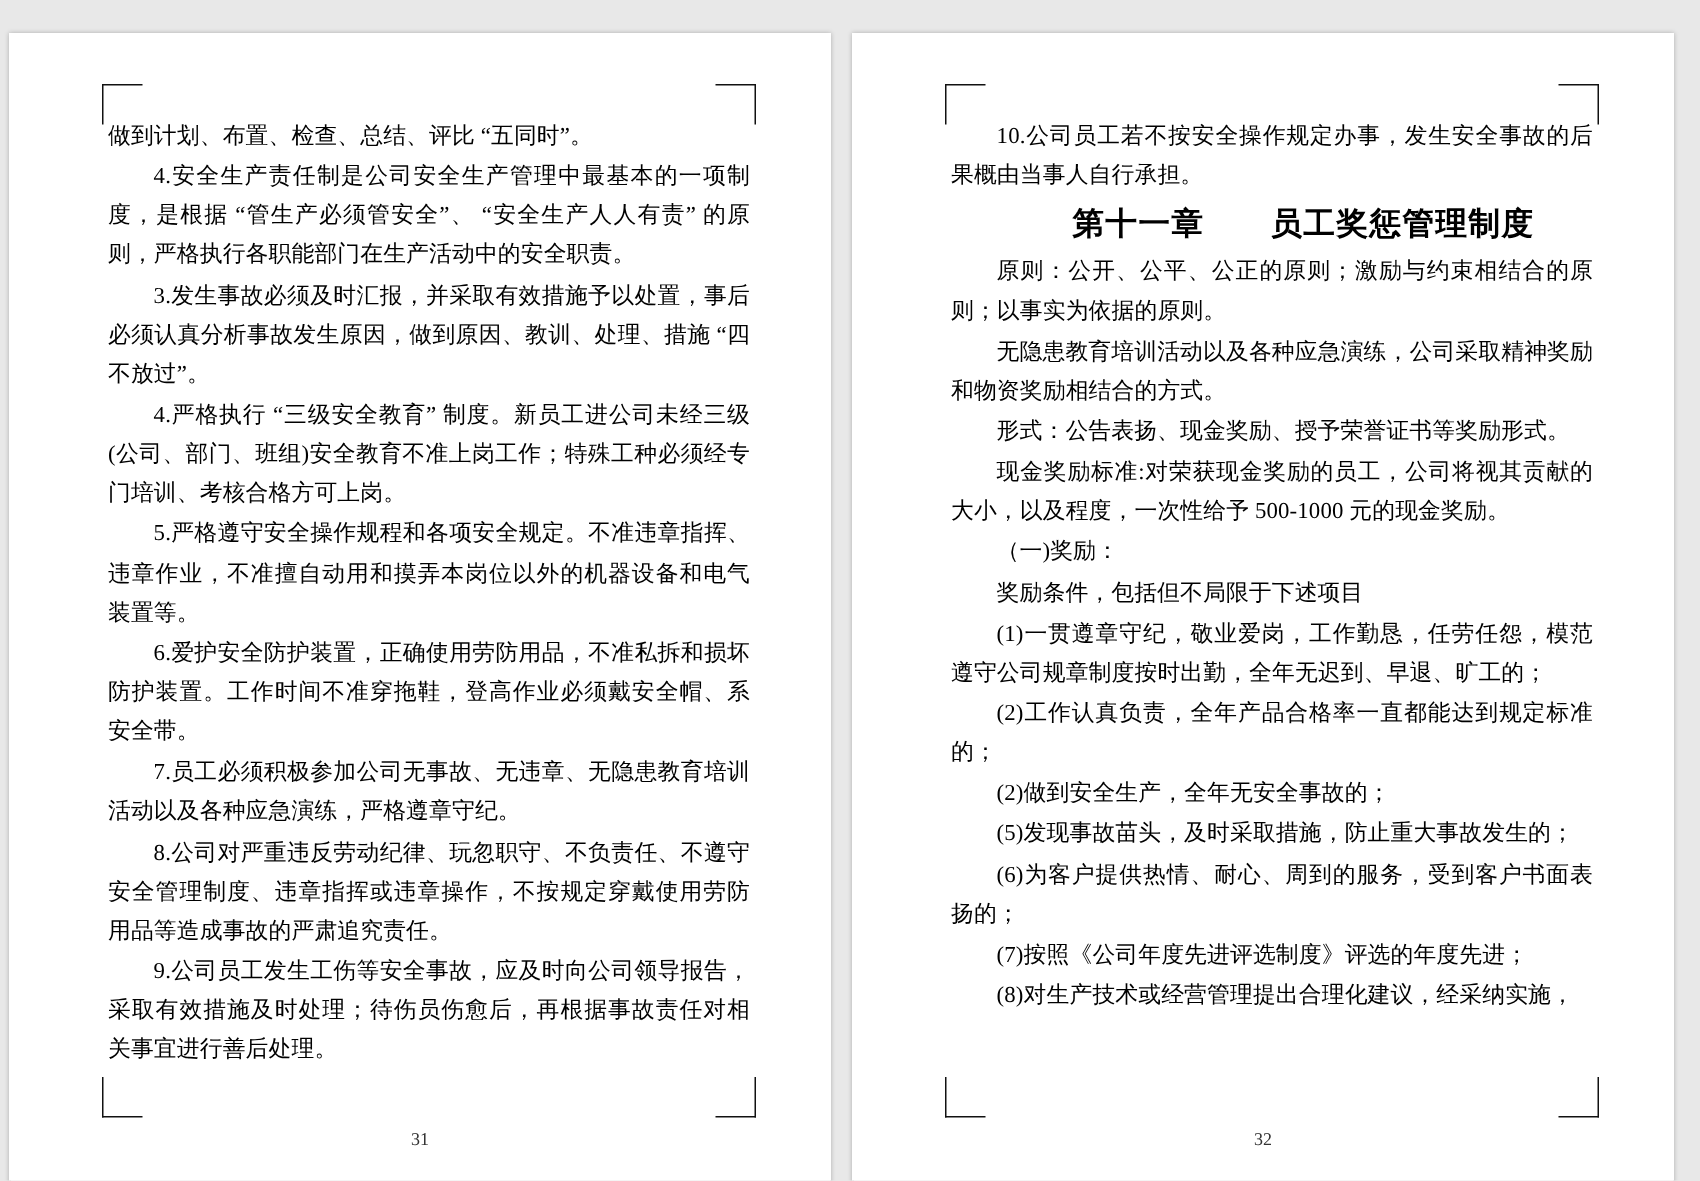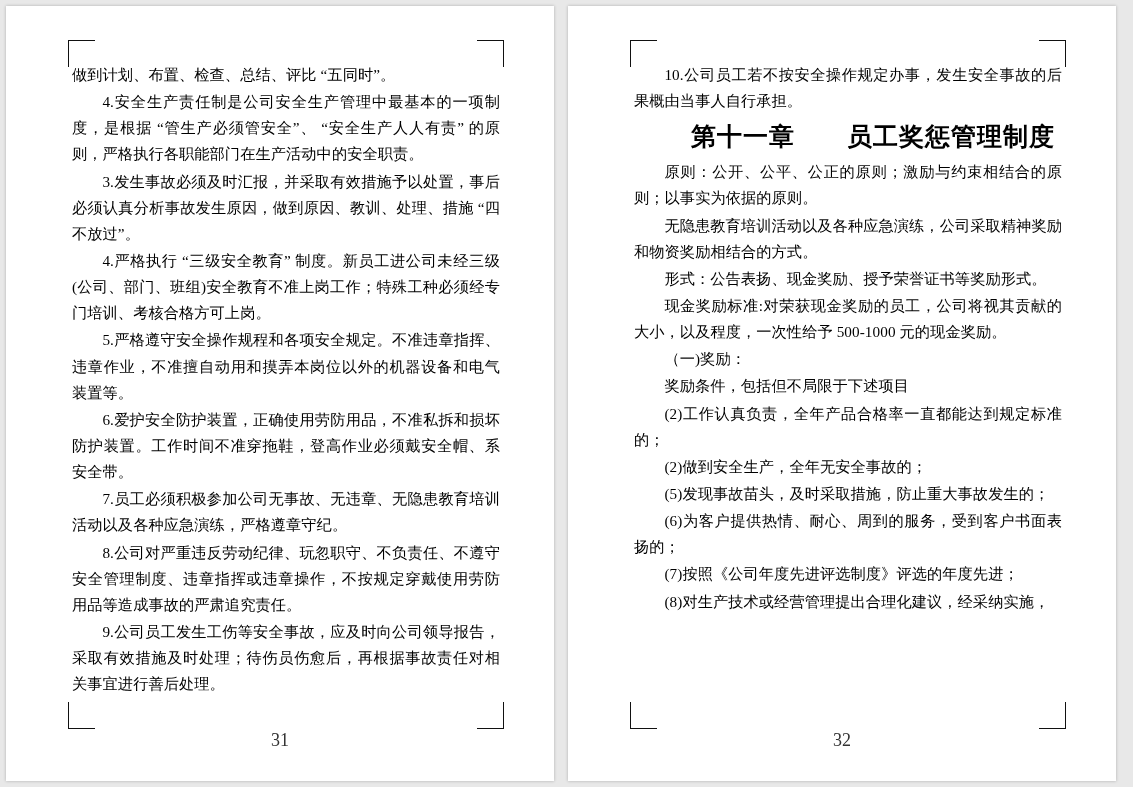--- a/index.html
+++ b/index.html
@@ -9,21 +9,21 @@
     width: 1133px;
     height: 787px;
     overflow: hidden;
     font-family: "Liberation Serif", serif;
   }
   .spread {
     display: flex;
     width: 1133px;
     height: 787px;
     gap: 14px;
-    padding: 6px 6px 0 6px;
+    padding: 22px 6px 0 6px;
     box-sizing: border-box;
   }
   .page {
     position: relative;
     background: #ffffff;
     width: 548px;
     height: 775px;
     box-sizing: border-box;
     box-shadow: 0 0 3px rgba(0,0,0,0.25);
     overflow: hidden;
@@ -54,33 +54,33 @@
   }
   .content p {
     margin: 0 0 1px 0;
     text-indent: 2em;
   }
   .content p.noindent {
     text-indent: 0;
   }
   .chapter-title {
     text-align: center;
-    font-size: 25px;
+    font-size: 21px;
     font-weight: bold;
     margin: 9px 0 10px 0;
     text-indent: 0;
     letter-spacing: 1px;
   }
   .page-number {
     position: absolute;
     bottom: 30px;
     left: 0;
     right: 0;
     text-align: center;
-    font-size: 18px;
+    font-size: 12px;
     color: #333;
   }
 </style>
 </head>
 <body>
 
 <div class="spread">
 
   <div class="page">
     <div class="crop tl"></div>
@@ -111,20 +111,21 @@
 
     <div class="content">
       <p>10.公司员工若不按安全操作规定办事，发生安全事故的后果概由当事人自行承担。</p>
       <p class="chapter-title">第十一章　　员工奖惩管理制度</p>
       <p>原则：公开、公平、公正的原则；激励与约束相结合的原则；以事实为依据的原则。</p>
       <p>无隐患教育培训活动以及各种应急演练，公司采取精神奖励和物资奖励相结合的方式。</p>
       <p>形式：公告表扬、现金奖励、授予荣誉证书等奖励形式。</p>
       <p>现金奖励标准:对荣获现金奖励的员工，公司将视其贡献的大小，以及程度，一次性给予 500-1000 元的现金奖励。</p>
       <p>（一)奖励：</p>
       <p>奖励条件，包括但不局限于下述项目</p>
+      <p>(1)一贯遵章守纪，敬业爱岗，工作勤恳，任劳任怨，模范遵守公司规章制度按时出勤，全年无迟到、早退、旷工的；</p>
       <p>(2)工作认真负责，全年产品合格率一直都能达到规定标准的；</p>
       <p>(2)做到安全生产，全年无安全事故的；</p>
       <p>(5)发现事故苗头，及时采取措施，防止重大事故发生的；</p>
       <p>(6)为客户提供热情、耐心、周到的服务，受到客户书面表扬的；</p>
       <p>(7)按照《公司年度先进评选制度》评选的年度先进；</p>
       <p>(8)对生产技术或经营管理提出合理化建议，经采纳实施，</p>
     </div>
 
     <div class="page-number">32</div>
   </div>

